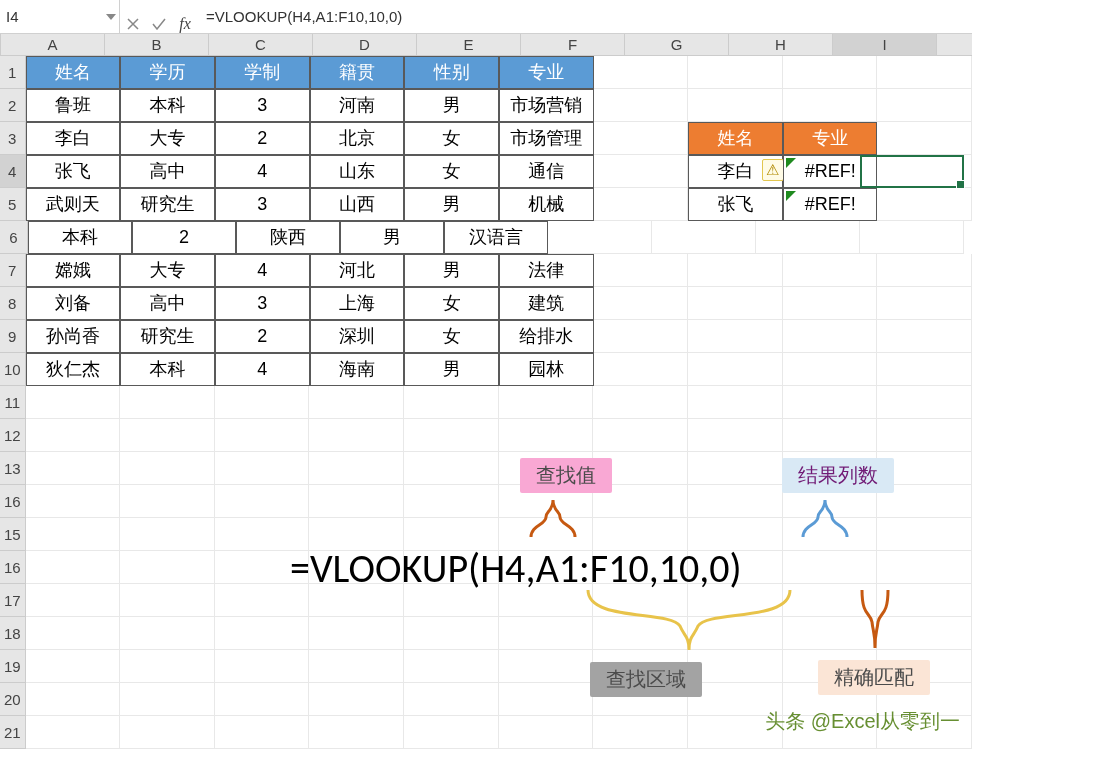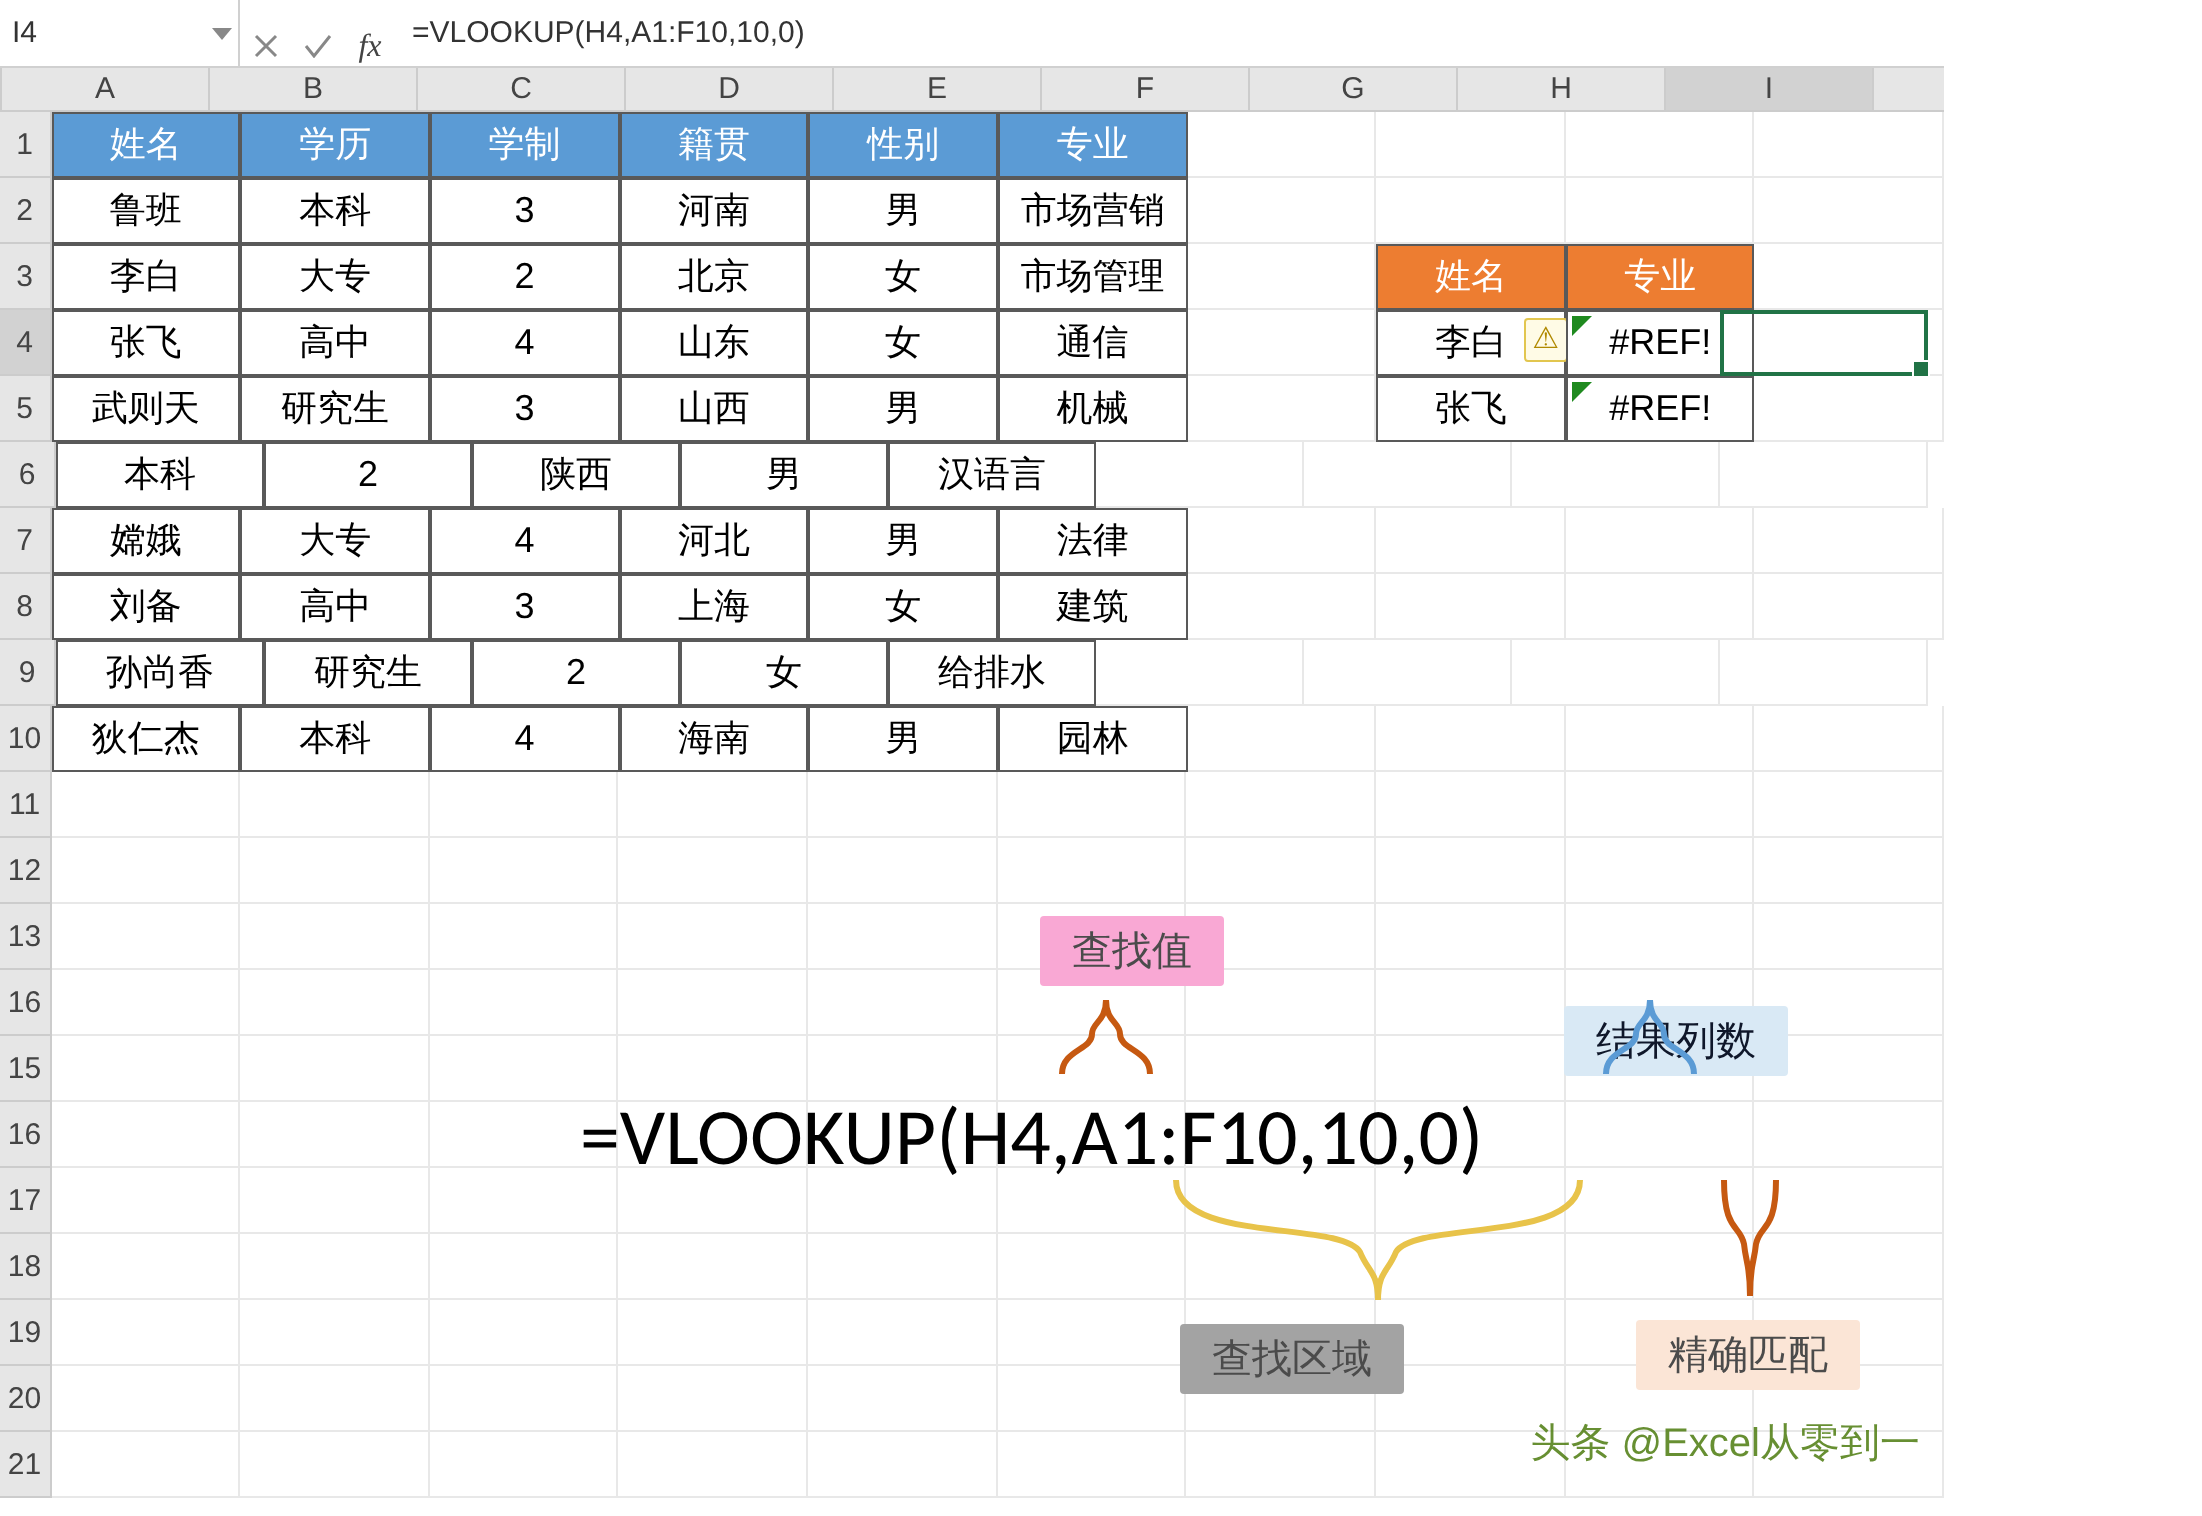--- a/index.html
+++ b/index.html
@@ -48,21 +48,21 @@
   
   .err-tri:before { content:""; position:absolute; left:2px; top:2px; width:0; height:0; border-right:10px solid transparent; border-top:10px solid #1f8a1f; }
   .warn-badge { position:absolute; left:-24px; top:3px; width:22px; height:22px; background:#fffbe6; border:1px solid #e2c64f; color:#b08900; font-size:15px; line-height:20px; text-align:center; border-radius:2px; }
 
   
   .big-formula { position:absolute; font-family: Calibri, Arial, sans-serif; font-size:40px; color:#000; white-space:nowrap; font-weight:300; }
 
   .callout { position:absolute; padding:4px 16px; font-size:20px; text-align:center; border-radius:2px; }
   .c-blue { background:#f9a8d4; color:#4b4b4b; }
   .c-green { background:#a3a3a3; color:#4b4b4b; }
-  .c-blue2 { background:#d9e9f5; color:#0f172a;margin-top:45px; }
+  .c-blue2 { background:#d9e9f5; color:#701a75; }
   .c-brown { background:#fbe5d6; color:#4b4b4b; }
 
   
   .brace { position:absolute; }
 
   .watermark { position:absolute; right:12px; bottom:14px; font-size:20px; color:#4d7c0f; opacity:0.85; font-weight:400; }
 </style>
 </head>
 <body>
 
@@ -213,20 +213,21 @@
           <div class="cell wG"></div>
           <div class="cell wH"></div>
           <div class="cell wI"></div>
           <div class="cell wJ"></div>
         </div>
         <div class="row">
           <div class="rowh">9</div>
           <div class="cell wA bdr">孙尚香</div>
           <div class="cell wB bdr">研究生</div>
           <div class="cell wC bdr">2</div>
+          <div class="cell wD bdr">深圳</div>
           <div class="cell wE bdr">女</div>
           <div class="cell wF bdr">给排水</div>
           <div class="cell wG"></div>
           <div class="cell wH"></div>
           <div class="cell wI"></div>
           <div class="cell wJ"></div>
         </div>
         <div class="row">
           <div class="rowh">10</div>
           <div class="cell wA bdr">狄仁杰</div>

